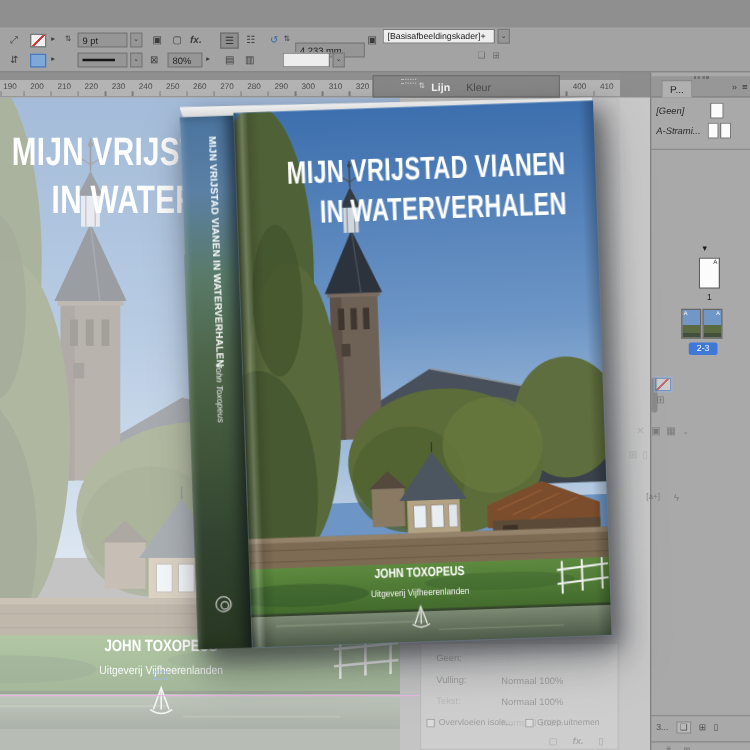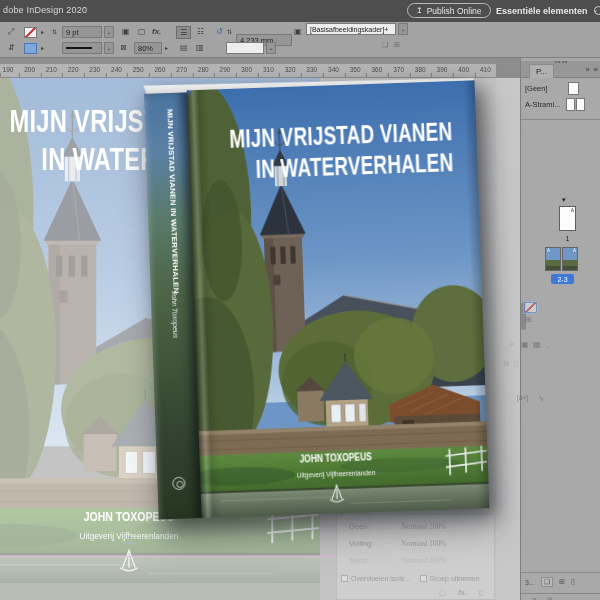--- a/index.html
+++ b/index.html
@@ -42,40 +42,40 @@
   .canvas{position:absolute;left:0;top:78px;width:496px;height:522px;background:#858585;overflow:hidden;z-index:1;}
   .bg-scene{position:absolute;left:-42px;top:-18px;width:362px;height:525px;}
   .pond-extend{position:absolute;left:0;top:505px;width:320px;height:17px;background:#6a7663;}
   .guide{position:absolute;left:0;top:478px;width:496px;height:1px;background:#d668c4;opacity:.95;}
   .link-badge{position:absolute;left:123px;top:459px;width:11px;height:7px;border:1px dashed #3f6fd0;opacity:.85;}
 
   
   .effects{position:absolute;left:336px;top:436px;width:159px;height:86px;background:#9a9a9a;border:1px solid #757575;
     font-size:7.5px;color:#2e2e2e;}
   .fx-row{position:absolute;left:12px;white-space:nowrap;}
-  .fx-val{position:absolute;left:52px;top:0;font-family:Liberation Serif, serif;}
+  .fx-val{position:absolute;left:52px;top:18px;}
   .fx-dim{color:#6e6e6e;}
   .fx-checks{position:absolute;top:60px;left:4px;display:flex;gap:9px;font-size:7px;align-items:center;white-space:nowrap;}
   .chk{width:7px;height:7px;border:1px solid #555;background:#b3b3b3;display:inline-block;margin-right:3px;flex:none;}
   .chklbl{display:flex;align-items:center;}
   .fx-icons{position:absolute;top:73px;left:102px;display:flex;gap:12px;font-size:7.5px;color:#464646;}
 
   
   .overlay{position:absolute;left:0;top:78px;width:520px;height:522px;background:rgba(255,255,255,.52);z-index:8;pointer-events:none;}
 
   .gutter{position:absolute;left:496px;top:58px;width:24px;height:542px;background:#8d8d8d;z-index:1;}
 
   
   .dock{position:absolute;left:520px;top:58px;width:80px;height:542px;background:#a9a9a9;border-left:1px solid #7f7f7f;z-index:10;}
   .dock-tabbar{position:absolute;left:0;top:3px;width:80px;height:17px;background:#979797;border-bottom:1px solid #828282;}
   .dock-drag{position:absolute;left:34px;top:0px;width:12px;height:2px;border-top:2px dotted #6f6f6f;}
   .dock-tab{position:absolute;left:8px;top:3px;height:14px;background:#b0b0b0;padding:0 6px;font-size:8px;color:#1f1f1f;
     display:flex;align-items:center;border:1px solid #8a8a8a;border-bottom:none;}
   .dock-ctrl{position:absolute;right:3px;top:5px;font-size:7.5px;color:#3d3d3d;display:flex;gap:4px;line-height:1;}
-  .master-row{position:absolute;left:4px;font-size:7.5px;color:#2a2a2a;white-space:nowrap;}
+  .master-row{position:absolute;left:4px;font-size:7.5px;color:#2a2a2a;white-space:nowrap;font-style:italic;}
   .m-swatch{position:absolute;width:11px;height:13px;background:#fbfbfb;border:1px solid #777;}
   .divider{position:absolute;left:0;top:61px;width:80px;height:1px;background:#8b8b8b;}
   .scrollpill{position:absolute;left:0px;top:244px;width:5px;height:28px;background:#8a8a8a;border-radius:3px;}
   .page1{position:absolute;left:38px;top:148px;width:17px;height:25px;background:#fcfcfc;border:1px solid #5e5e5e;}
   .pg-a{position:absolute;right:1px;top:0px;font-size:5px;color:#333;line-height:1.2;}
   .pg-caret{position:absolute;left:41px;top:138px;font-size:7px;color:#1a1a1a;line-height:1;}
   .pg1-label{position:absolute;left:38px;top:177px;width:17px;text-align:center;font-size:7px;color:#222;}
   .sp-thumb{position:absolute;top:189px;width:16px;height:24px;border:1px solid #666;
     background:linear-gradient(#7097c5 0 55%,#5a6b41 55% 82%,#42503a 82%);}
   .sp-a{position:absolute;top:0;font-size:4.5px;color:#fff;line-height:1.2;}
@@ -228,32 +228,20 @@
         <path d="M-5,14 L0,0 L5,14"></path>
         <path d="M-7,14 Q0,19 7,14"></path>
         <line x1="0" y1="0" x2="0" y2="14"></line>
       </g>
     </symbol>
   </defs>
 </svg>
 
 <div class="screen">
 
-  <div class="titlebar">
-    <div class="tb-title">dobe InDesign 2020</div>
-    <div class="publish">
-      <span class="pub-ic">↥</span>
-      <span>Publish Online</span>
-    </div>
-    <div class="workspace">
-      <span>Essentiële elementen</span>
-      <span class="ws-caret">⌄</span>
-    </div>
-    <div class="search-partial"></div>
-  </div>
 
   <div class="optionsbar">
     <span class="ob" style="left:8px;top:6px;">⤢</span>
     <span class="swatch none" style="left:24px;top:5px;"></span>
     <span class="ob" style="left:41px;top:7px;font-size:6px;">▸</span>
     <span class="ob" style="left:52px;top:7px;font-size:6px;">⇅</span>
     <div class="field" style="left:62px;top:4px;width:40px;">9 pt</div>
     <div class="dd" style="left:104px;top:4px;">⌄</div>
     <span class="ob" style="left:122px;top:6px;">▣</span>
     <span class="ob" style="left:138px;top:6px;">▢</span>
@@ -405,20 +393,26 @@
       <span>⊞</span>
       <span>▯</span>
     </div>
     <div class="dock-seam"></div>
     <div class="dock-mini">
       <span>≡</span>
       <span>⊞</span>
     </div>
   </div>
 
+  <div class="lcbar">
+    <div class="lc-drag"></div>
+    <span class="lc-ic">⇅</span>
+    <span class="lc-tab1">Lijn</span>
+    <span class="lc-tab2">Kleur</span>
+  </div>
 
   <div class="book">
     <div class="top-edge"></div>
     <div class="spine">
       <div class="spine-rot spine-title">MIJN VRIJSTAD VIANEN IN WATERVERHALEN</div>
       <div class="spine-rot spine-author">John Toxopeus</div>
       <div class="spine-logo"></div>
     </div>
     <div class="front">
       <svg viewBox="0 0 288 424" preserveAspectRatio="none">

